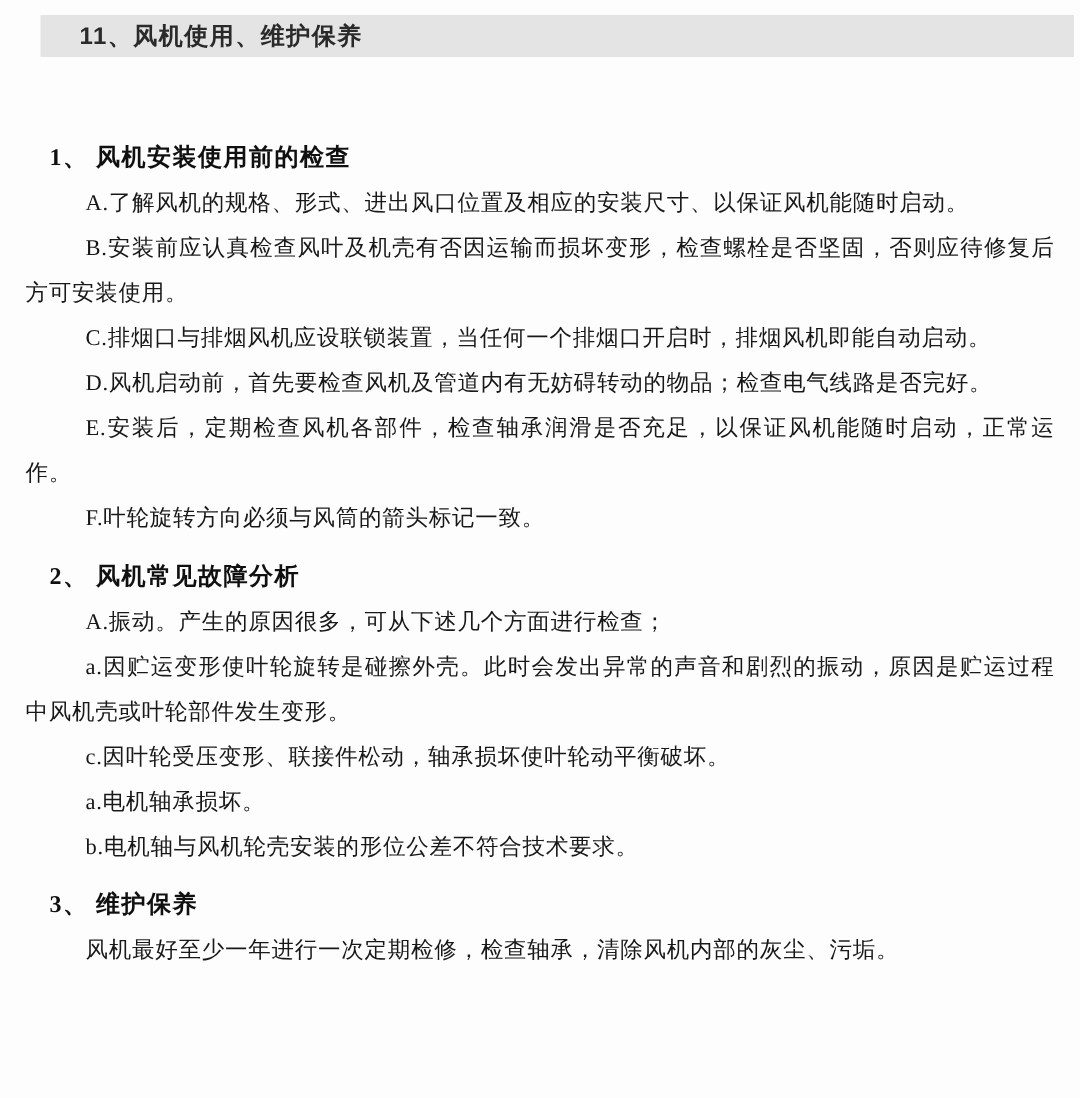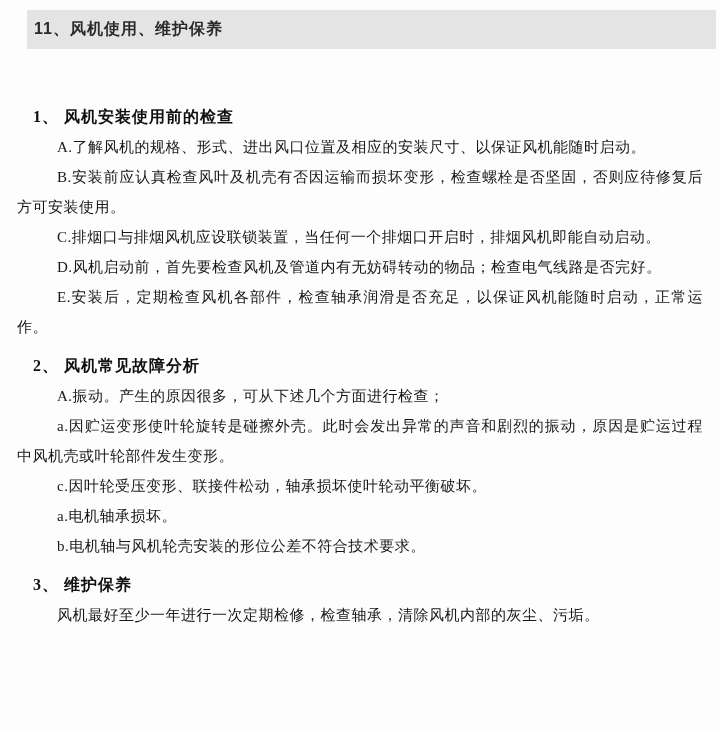--- a/index.html
+++ b/index.html
@@ -9,25 +9,25 @@
   body {
     width: 720px;
     height: 732px;
     background: #fdfdfd;
     overflow: hidden;
     font-family: "Liberation Serif", "DejaVu Serif", serif;
     color: #1a1a1a;
   }
   .title-bar {
     margin: 10px 4px 0 27px;
-    height: 39px;
+    height: 28px;
     background: #e4e4e4;
     display: flex;
     align-items: center;
-    padding-left: 7px;
+    padding-left: 26px;
     box-sizing: border-box;
     font-family: "Liberation Sans", "DejaVu Sans", sans-serif;
     font-size: 16px;
     font-weight: 600;
     letter-spacing: 1px;
     color: #2a2a2a;
   }
   .content {
     margin: 0 17px 0 17px;
   }
@@ -66,20 +66,21 @@
 
 <div class="content">
 
   <div class="section">
     <h2 class="section-heading">1、 风机安装使用前的检查</h2>
     <p class="para">A.了解风机的规格、形式、进出风口位置及相应的安装尺寸、以保证风机能随时启动。</p>
     <p class="para">B.安装前应认真检查风叶及机壳有否因运输而损坏变形，检查螺栓是否坚固，否则应待修复后方可安装使用。</p>
     <p class="para">C.排烟口与排烟风机应设联锁装置，当任何一个排烟口开启时，排烟风机即能自动启动。</p>
     <p class="para">D.风机启动前，首先要检查风机及管道内有无妨碍转动的物品；检查电气线路是否完好。</p>
     <p class="para">E.安装后，定期检查风机各部件，检查轴承润滑是否充足，以保证风机能随时启动，正常运作。</p>
+    <p class="para">F.叶轮旋转方向必须与风筒的箭头标记一致。</p>
   </div>
 
   <div class="section">
     <h2 class="section-heading">2、 风机常见故障分析</h2>
     <p class="para">A.振动。产生的原因很多，可从下述几个方面进行检查；</p>
     <p class="para">a.因贮运变形使叶轮旋转是碰擦外壳。此时会发出异常的声音和剧烈的振动，原因是贮运过程中风机壳或叶轮部件发生变形。</p>
     <p class="para">c.因叶轮受压变形、联接件松动，轴承损坏使叶轮动平衡破坏。</p>
     <p class="para">a.电机轴承损坏。</p>
     <p class="para">b.电机轴与风机轮壳安装的形位公差不符合技术要求。</p>
   </div>

